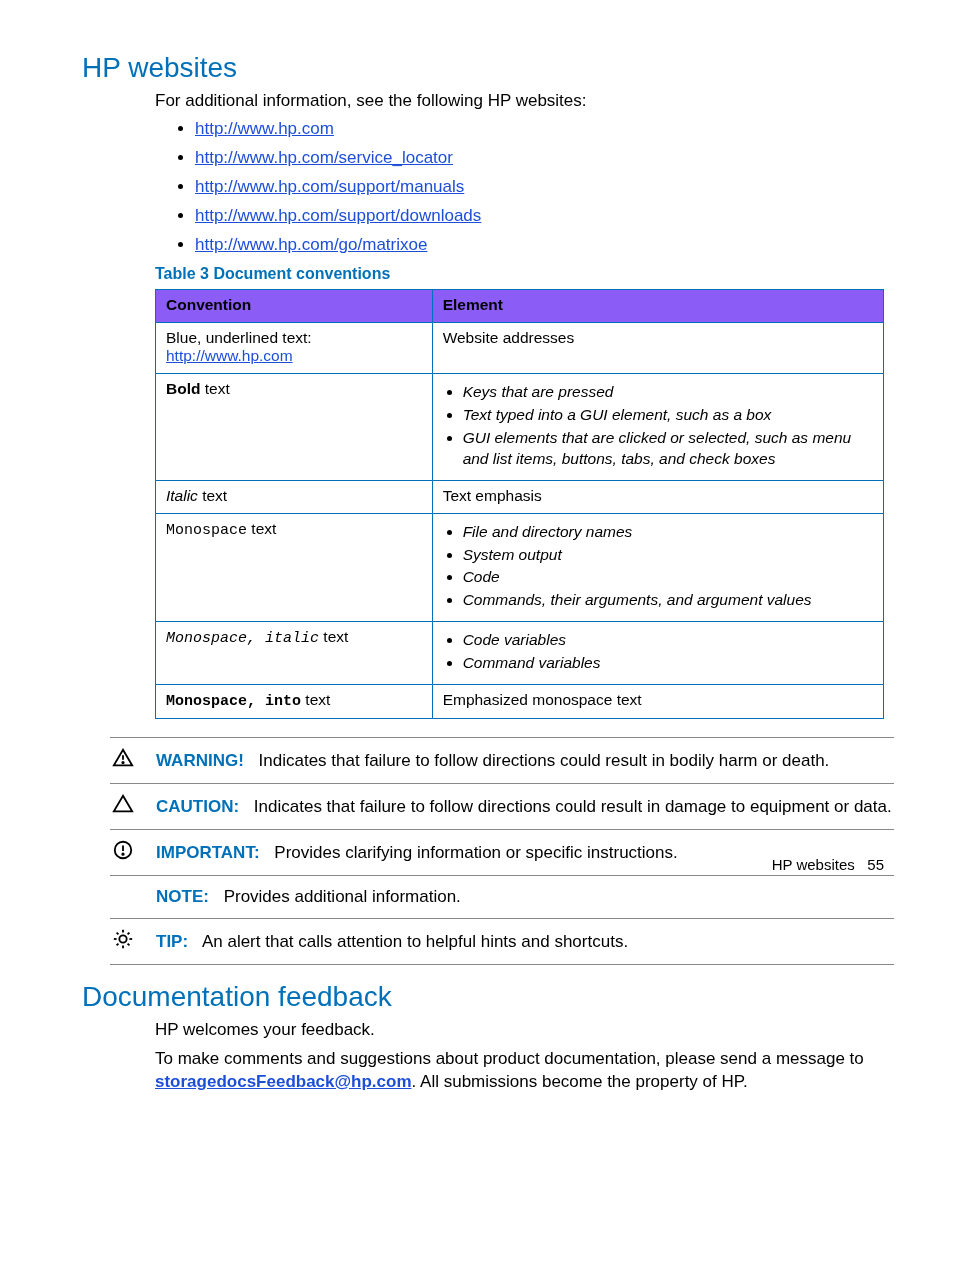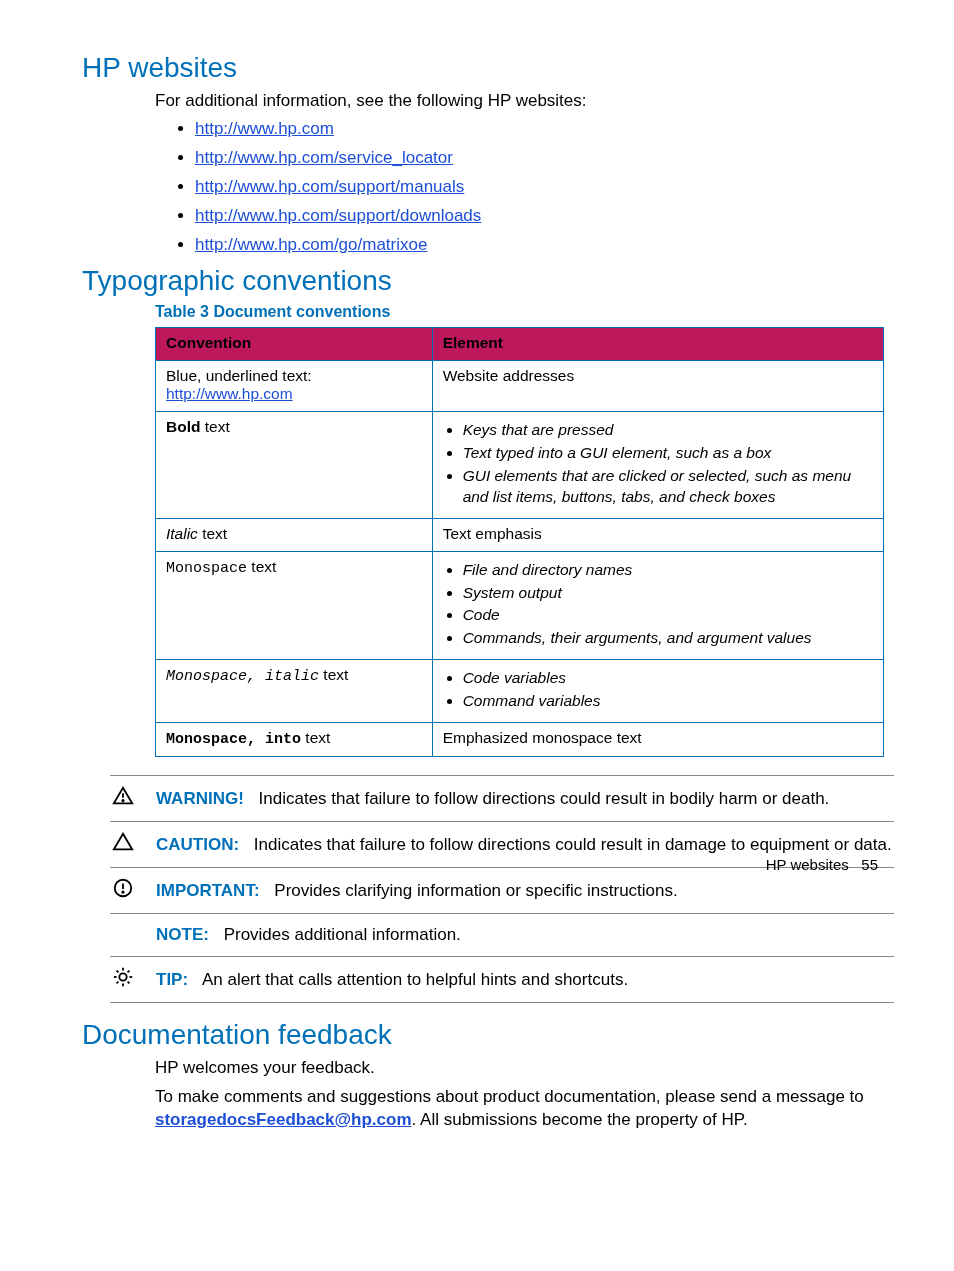--- a/index.html
+++ b/index.html
@@ -60,21 +60,21 @@
     margin-bottom: 18px;
   }
   table.conv th, table.conv td {
     border: 1px solid #0070b8;
     text-align: left;
     vertical-align: top;
     padding: 6px 10px 8px 10px;
   }
   table.conv th {
     font-weight: bold;
-    background: #be185d;
+    background: #8b5cf6;
   }
   table.conv td ul {
     margin: 2px 0 2px 0;
     padding-left: 20px;
     font-style: italic;
   }
   table.conv td ul li {
     margin: 2px 0;
     line-height: 1.35;
   }
@@ -113,42 +113,41 @@
   }
   .admon .label {
     color: #0070b8;
     font-weight: bold;
     margin-right: 10px;
   }
 
   .footer {
     position: absolute;
     bottom: 40px;
-    right: 76px;
+    right: 70px;
     font-size: 15px;
   }
 </style>
 </head>
 <body>
 
 <div class="page">
 
   <h2>HP websites</h2>
   <div class="body-indent">
     <p>For additional information, see the following HP websites:</p>
     <ul class="links">
       <li><a>http://www.hp.com</a></li>
       <li><a>http://www.hp.com/service_locator</a></li>
       <li><a>http://www.hp.com/support/manuals</a></li>
       <li><a>http://www.hp.com/support/downloads</a></li>
       <li><a>http://www.hp.com/go/matrixoe</a></li>
     </ul>
   </div>
 
-  <h2>Typographic conventions</h2>
   <div class="body-indent">
     <div class="table-caption">Table 3 Document conventions</div>
     <table class="conv">
       <thead>
         <tr>
           <th style="width:38%">Convention</th>
           <th>Element</th>
         </tr>
       </thead>
       <tbody>

